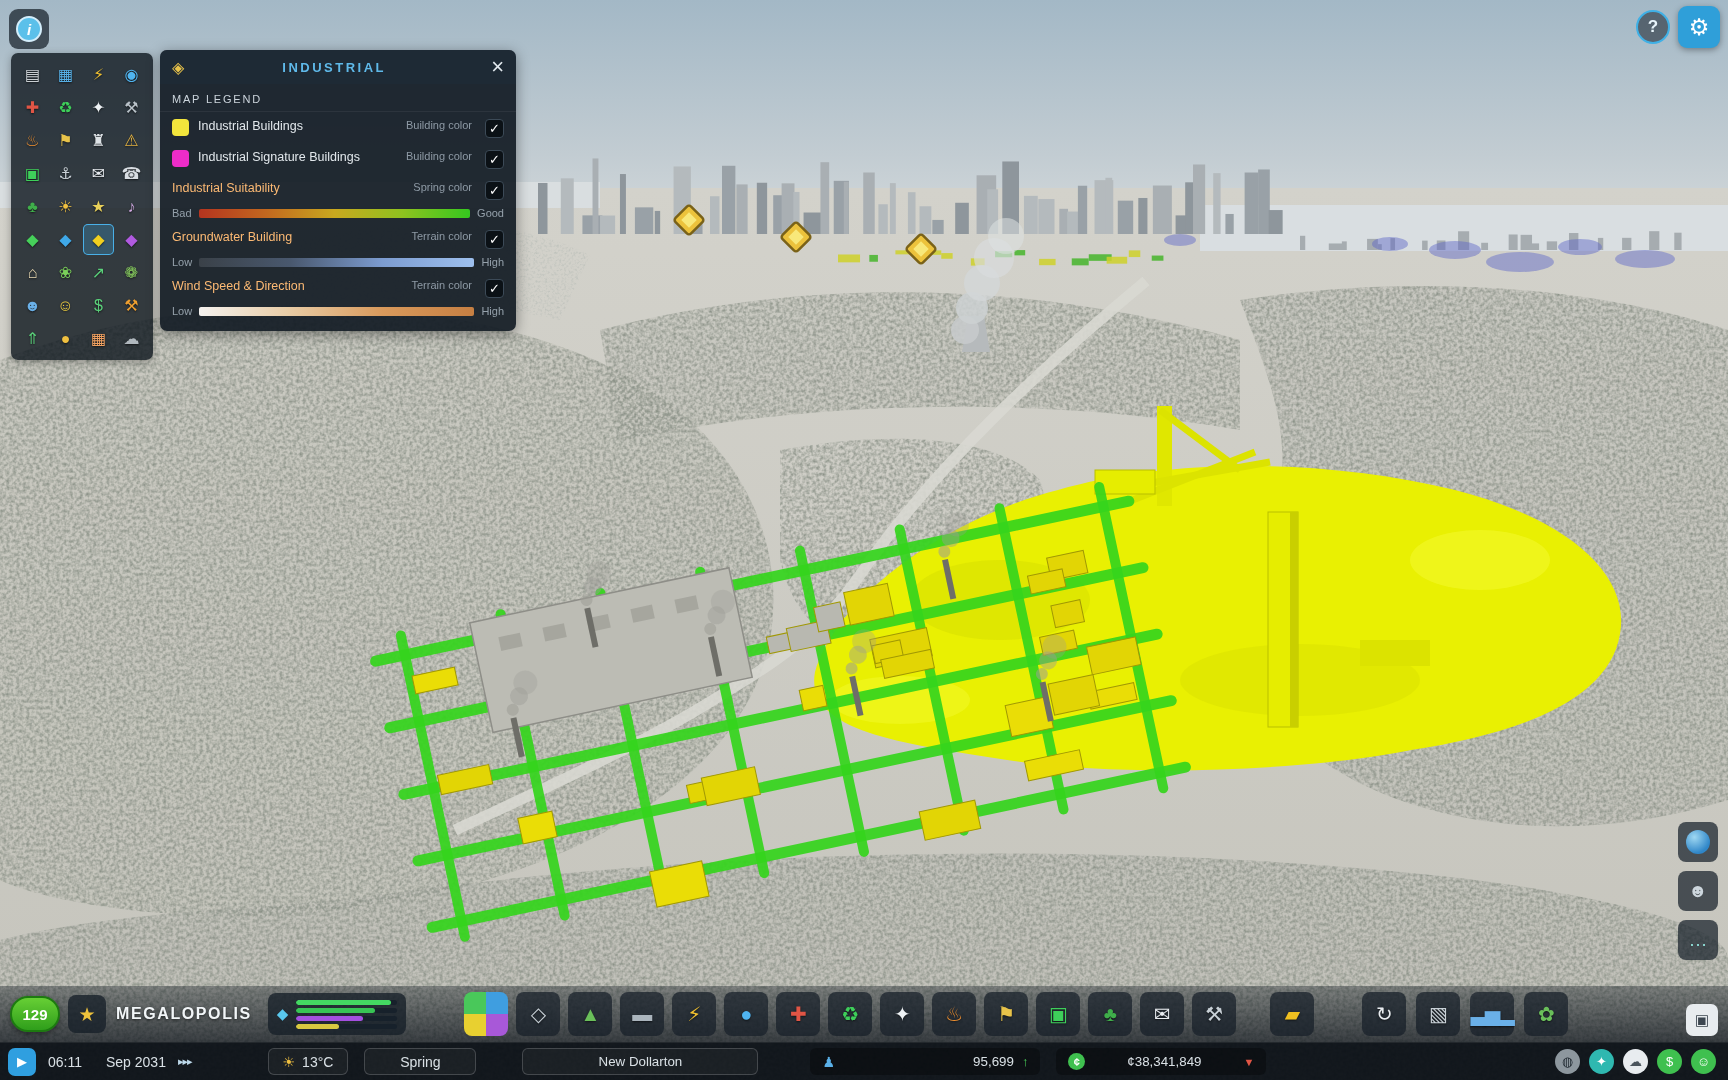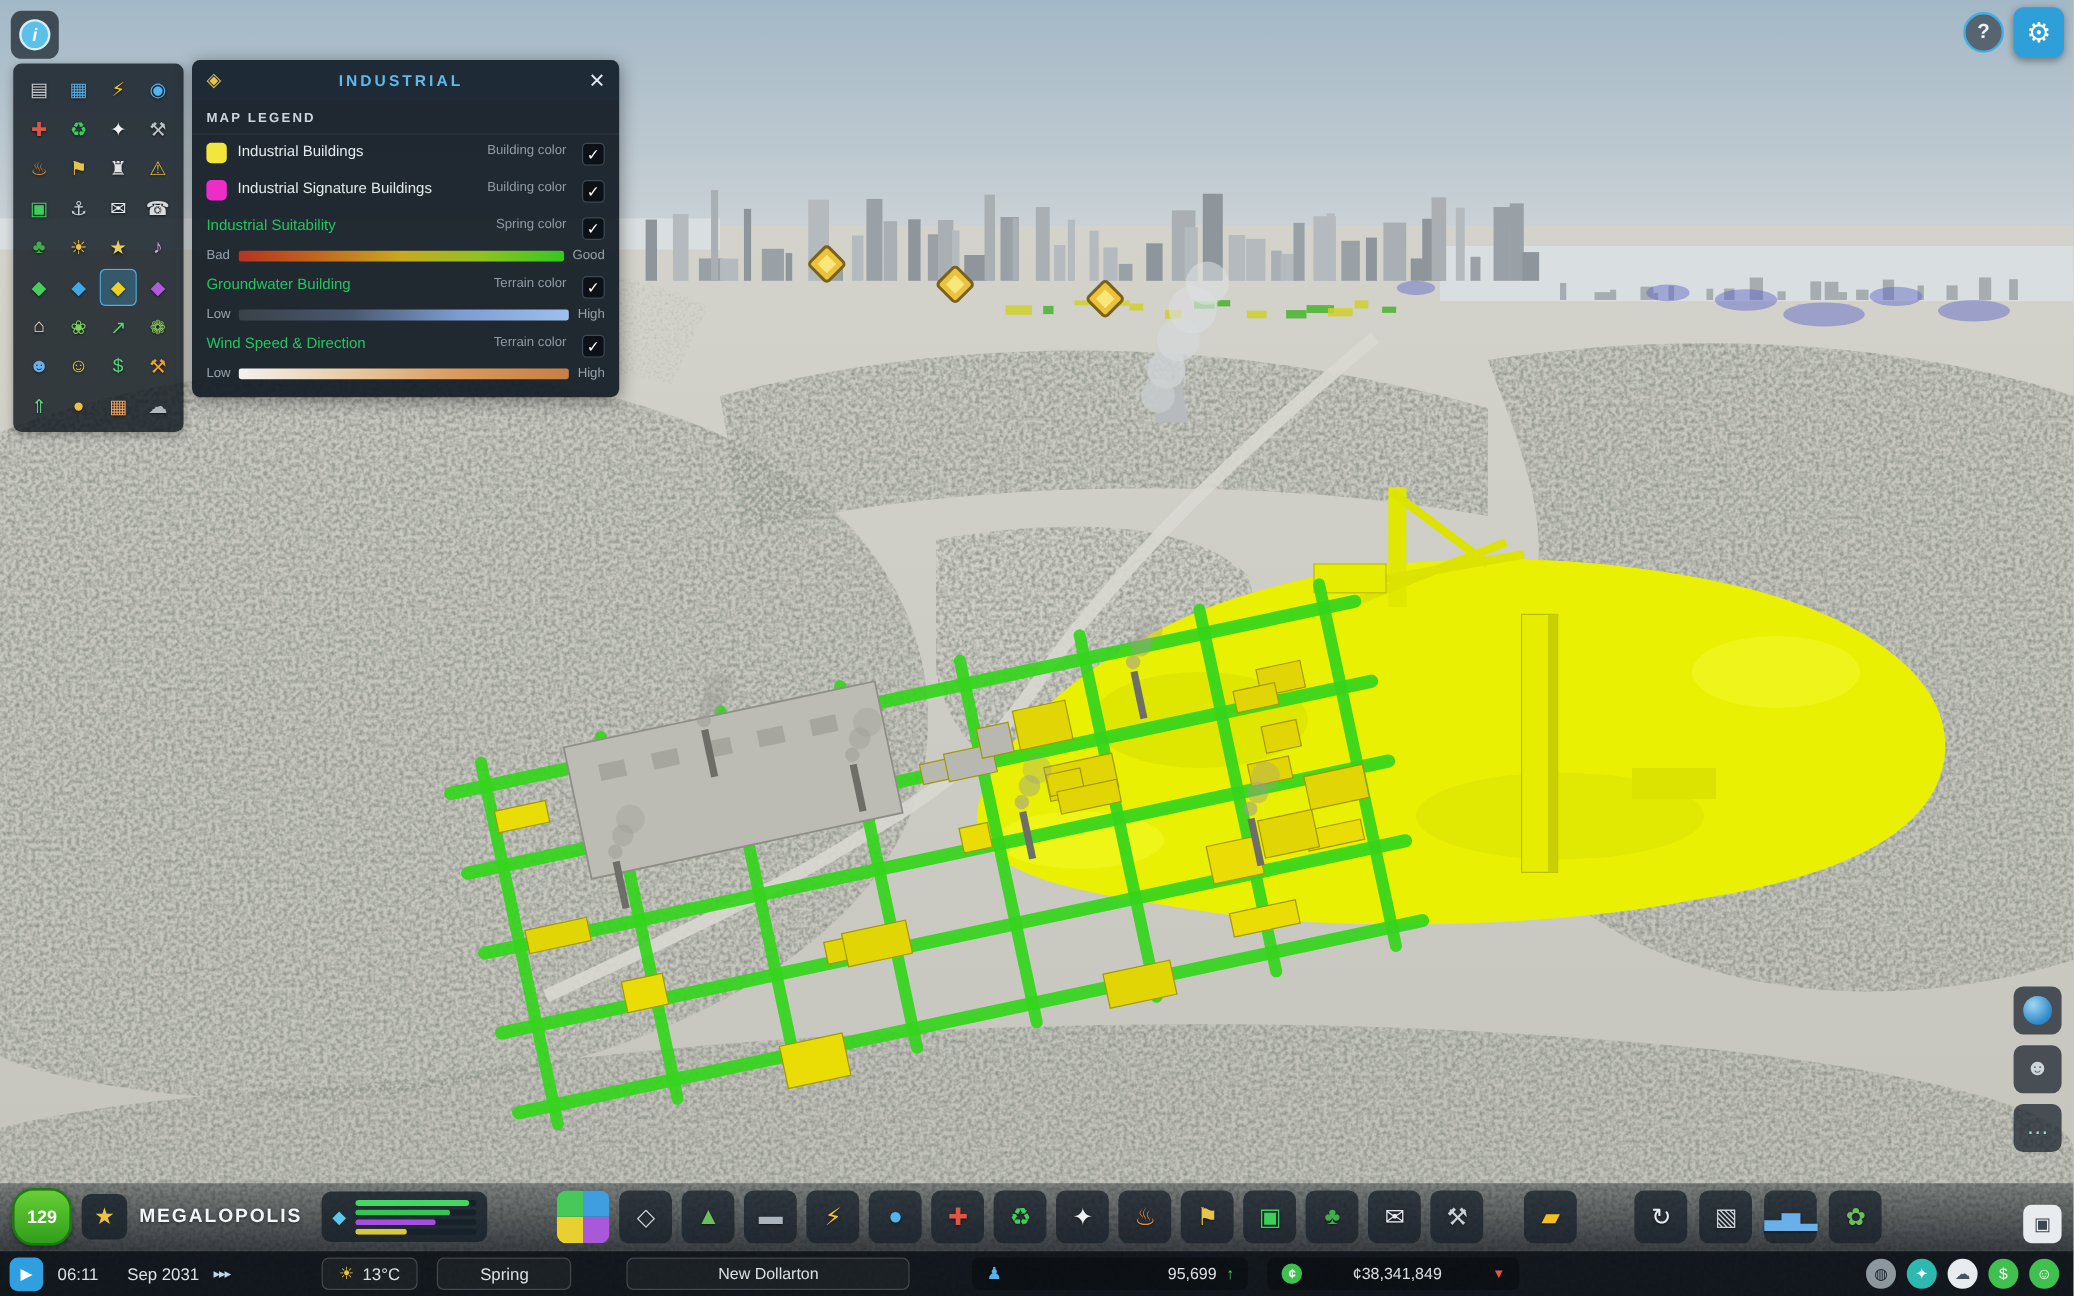--- a/index.html
+++ b/index.html
@@ -17,44 +17,44 @@
   .iv-panel{position:absolute;left:11px;top:53px;width:142px;padding:6px;background:rgba(16,24,32,.82);border-radius:7px;display:grid;grid-template-columns:repeat(4,1fr);gap:2px;box-shadow:0 2px 8px rgba(0,0,0,.3)}
   .iv{height:31px;border-radius:5px;display:flex;align-items:center;justify-content:center;font-size:16px;text-shadow:0 1px 2px rgba(0,0,0,.6)}
   .iv.active{background:rgba(63,168,224,.28);box-shadow:inset 0 0 0 1px #49b0e8}
 
   
   .legend{position:absolute;left:160px;top:50px;width:356px;background:rgba(19,28,37,.93);border-radius:7px;overflow:hidden;box-shadow:0 3px 14px rgba(0,0,0,.4);padding-bottom:8px}
   .legend header{display:flex;align-items:center;height:34px;padding:0 12px;background:rgba(30,43,56,.6)}
   .l-ticon{color:#e8c34a;font-size:16px}
   .l-title{flex:1;text-align:center;color:#5fb9e9;font-size:13px;letter-spacing:2.5px;font-weight:bold}
   .l-close{color:#e3eaef;font-size:22px;line-height:1;width:20px;text-align:right}
-  .ml{padding:9px 12px 6px;color:#ccd5dc;font-size:11px;letter-spacing:1.8px;font-weight:bold;border-bottom:1px solid rgba(255,255,255,.06);margin-bottom:2px}
+  .ml{padding:9px 12px 6px;color:#ccd5dc;font-size:11px;letter-spacing:1.8px;font-weight:normal;border-bottom:1px solid rgba(255,255,255,.06);margin-bottom:2px}
   .lrow{padding:5px 12px 4px}
   .lrow-top{display:flex;align-items:flex-start;gap:9px;min-height:22px}
   .sw{width:17px;height:17px;border-radius:4px;flex:0 0 auto}
   .llab{flex:1;color:#e2e8ec;font-size:12.5px;white-space:nowrap}
-  .lrow.gradient .llab{color:#22c55e}
+  .lrow.gradient .llab{color:#fdba74}
   .ltyp{color:#8e9aa5;font-size:11px;margin-left:auto;padding-right:4px}
   .cb{width:19px;height:19px;border-radius:4px;background:#0b1116;border:1px solid #3c4a57;color:#fff;font-size:13px;display:flex;align-items:center;justify-content:center;flex:0 0 auto}
   .gwrap{display:flex;align-items:center;gap:7px;margin:4px 0 2px}
   .gl{color:#95a1ab;font-size:11px;flex:0 0 auto}
   .gbar{flex:1;height:9px;border-radius:2px}
 
   
   .help-btn{position:absolute;right:58px;top:10px;width:34px;height:34px;border-radius:50%;background:rgba(20,30,40,.55);border:2px solid #3fb0e6;color:#e8f4fb;font-size:17px;font-weight:bold;display:flex;align-items:center;justify-content:center}
   .settings-btn{position:absolute;right:8px;top:6px;width:42px;height:42px;border-radius:9px;background:#2f9fd9;color:#fff;font-size:23px;display:flex;align-items:center;justify-content:center;box-shadow:0 2px 6px rgba(0,0,0,.35)}
 
   
   .right-stack{position:absolute;right:10px;top:822px;display:flex;flex-direction:column;gap:9px}
   .rs-btn{width:40px;height:40px;border-radius:8px;background:rgba(22,32,42,.72);display:flex;align-items:center;justify-content:center;font-size:19px}
   .rs-globe{width:24px;height:24px;border-radius:50%;background:radial-gradient(circle at 35% 30%,#9fd8f2,#2f86c8 70%)}
 
   
   .toolbar{position:absolute;left:0;right:0;bottom:38px;height:56px;display:flex;align-items:center;background:linear-gradient(180deg,rgba(18,26,34,.38),rgba(13,19,27,.75));padding:0 10px}
-  .xp{width:50px;height:48px;border-radius:18px;background:linear-gradient(180deg,#67cf35,#2f9e1b);border:2px solid #1d7a10;color:#fff;font-weight:bold;font-size:15px;display:flex;align-items:center;justify-content:center;box-shadow:0 2px 5px rgba(0,0,0,.4)}
+  .xp{width:50px;height:36px;border-radius:18px;background:linear-gradient(180deg,#67cf35,#2f9e1b);border:2px solid #1d7a10;color:#fff;font-weight:bold;font-size:15px;display:flex;align-items:center;justify-content:center;box-shadow:0 2px 5px rgba(0,0,0,.4)}
   .trophy{width:38px;height:38px;border-radius:8px;background:rgba(22,31,40,.78);color:#eec23c;font-size:19px;display:flex;align-items:center;justify-content:center;margin-left:8px}
   .milestone{margin-left:10px;font-size:16px;font-weight:bold;letter-spacing:1.6px;color:#f2f6f8;text-shadow:0 1px 3px rgba(0,0,0,.6)}
   .meter{margin-left:16px;width:138px;height:42px;border-radius:8px;background:rgba(22,31,40,.78);display:flex;align-items:center;gap:8px;padding:0 9px}
   .meter .gem{color:#59c8ee;font-size:15px}
   .meter .bars{flex:1;display:flex;flex-direction:column;gap:3px}
   .meter .track{height:5px;border-radius:3px;background:#17212b;overflow:hidden}
   .meter .fill{height:100%;border-radius:3px}
   .tools{display:flex;gap:8px;margin-left:58px}
   .tool{width:44px;height:44px;border-radius:8px;background:rgba(22,31,40,.72);display:flex;align-items:center;justify-content:center;font-size:20px;text-shadow:0 1px 2px rgba(0,0,0,.55);letter-spacing:-1px}
   .tool.gap{margin-left:26px}

